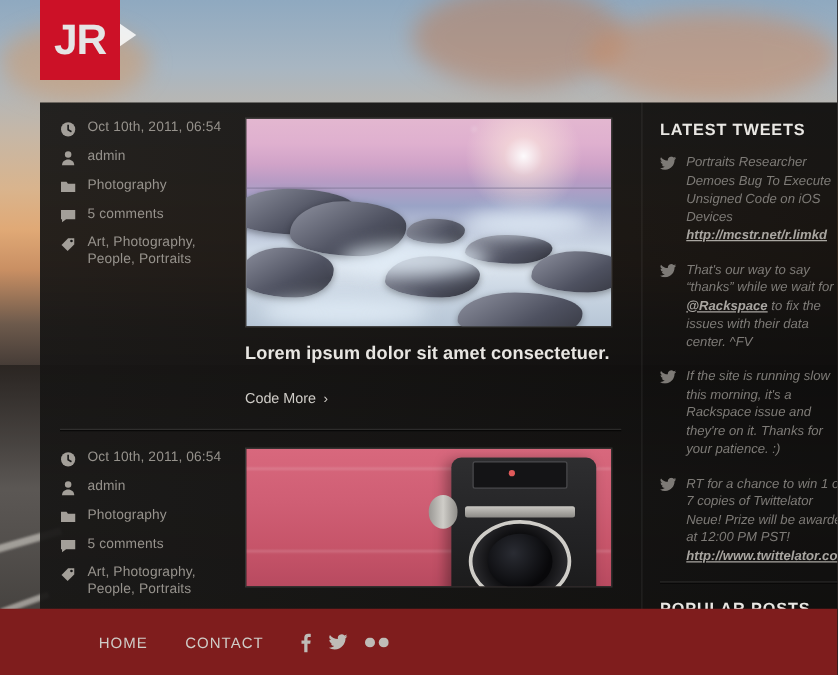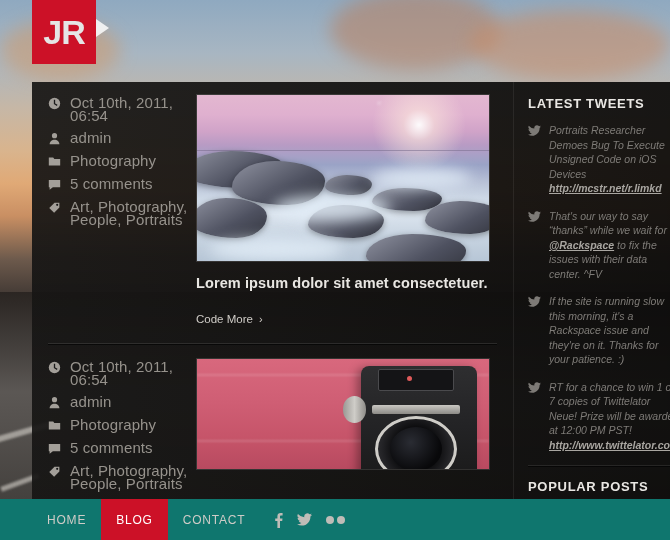--- a/index.html
+++ b/index.html
@@ -80,21 +80,21 @@
   }
 
   .meta { width: 148px; flex: none; padding-top: 2px; }
   .meta-row { display: flex; align-items: flex-start; margin-bottom: 9px; }
   .meta-icon {
     width: 13px; height: 13px; flex: none; margin-right: 9px; margin-top: 1px;
     color: #9b9792; display: block;
   }
   .meta-icon svg { display: block; width: 13px; height: 13px; fill: #a39f99; }
   .meta-text {
-    color: #96928c; font-size: 15px; line-height: 13px;
+    color: #96928c; font-size: 11px; line-height: 13px;
     letter-spacing: .1px;
   }
 
   .post-main { flex: 1; min-width: 0; }
   .thumb {
     width: 294px; height: 168px; position: relative; overflow: hidden;
     border: 1px solid rgba(255,255,255,.13);
   }
   .thumb.short { height: 112px; }
 
@@ -221,24 +221,25 @@
   }
   .pop-thumb.t1::after {
     content: ""; position: absolute; left: 4px; bottom: 6px; width: 30px; height: 7px;
     background: #f6e7cf;
   }
   .pop-text { min-width: 0; }
   .pop-title { color: #dedcd8; font-size: 11.5px; line-height: 14px; }
 
   
   #footer {
-    position: absolute; left: 0; right: 0; bottom: 0; height: 41px;
-    background: #0f766e;
+    position: absolute; left: 0; right: 0; bottom: 0; height: 53px;
+    background: #7f1d1d;
     display: flex; align-items: stretch;
     z-index: 7;
+    padding-left: 32px;
   }
   #footer .nav { display: flex; align-items: stretch; margin-left: 32px; }
   .nav-item {
     display: flex; align-items: center; padding: 0 15px;
     color: #cfccc7; font-size: 12px; letter-spacing: .8px;
   }
   .nav-item.active { background: #cc1127; color: #ffffff; }
   .social { display: flex; align-items: center; gap: 14px; margin-left: 14px; }
   .social svg { display: block; fill: #bfbcb7; }
 </style>
@@ -463,21 +464,20 @@
         </div>
       </div>
 
     </aside>
   </div>
 </div>
 
 <div id="footer">
   <nav class="nav">
     <a class="nav-item">HOME</a>
-    <a class="nav-item active">BLOG</a>
     <a class="nav-item">CONTACT</a>
     <div class="social">
       <a>
         <svg width="9" height="16" viewBox="0 0 9 16">
             <path d="M6 16V9h2.2l.3-2.6H6V4.8c0-.75.2-1.26 1.3-1.26H8.6V1.1C8.3 1.07 7.5 1 6.6 1 4.7 1 3.4 2.15 3.4 4.27V6.4H1.2V9h2.2v7z"></path>
           </svg>
       </a>
       <a>
         <svg width="15" height="13" viewBox="0 0 16 13">
             <path d="M16 1.5a6.6 6.6 0 0 1-1.9.5 3.3 3.3 0 0 0 1.4-1.8c-.6.4-1.3.7-2.1.8A3.3 3.3 0 0 0 7.8 4a9.3 9.3 0 0 1-6.8-3.4 3.3 3.3 0 0 0 1 4.4c-.5 0-1-.2-1.5-.4a3.3 3.3 0 0 0 2.6 3.2c-.4.1-.9.1-1.4 0a3.3 3.3 0 0 0 3 2.3A6.6 6.6 0 0 1 0 11.5 9.3 9.3 0 0 0 5 13c6 0 9.3-5 9.3-9.3V3.3A6.6 6.6 0 0 0 16 1.5z"></path>

